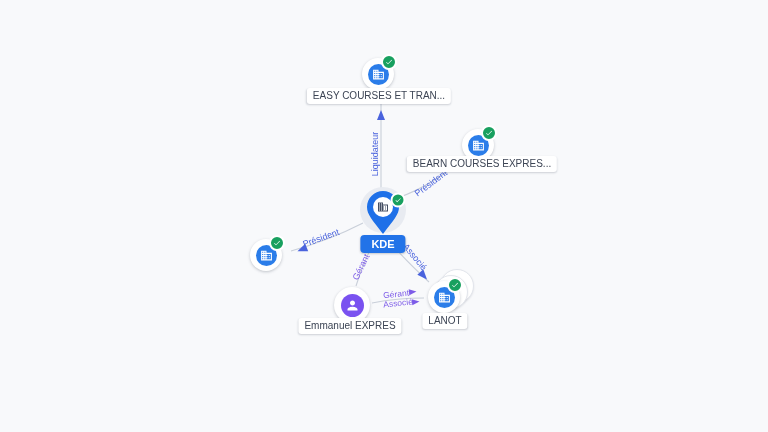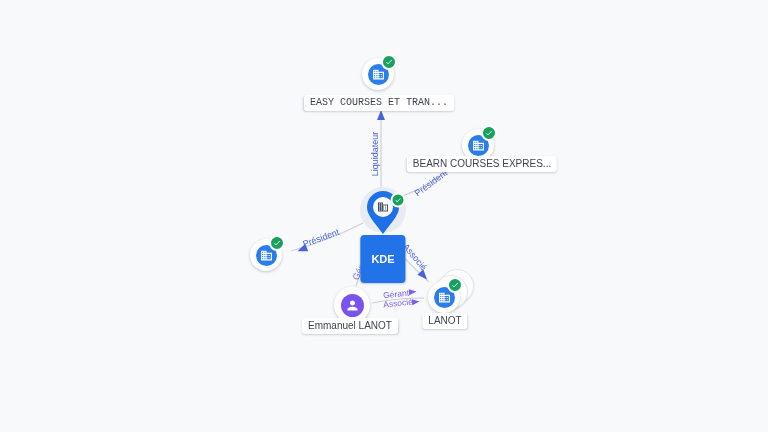--- a/index.html
+++ b/index.html
@@ -16,21 +16,21 @@
   .node.person-node{width:36px;height:36px;}
   .badge{position:absolute;width:12px;height:12px;border-radius:50%;background:#18a05f;
          border:2px solid #fff;top:-4px;right:-3px;display:flex;align-items:center;justify-content:center;}
   .stack{position:absolute;width:32px;height:32px;border-radius:50%;background:#fff;
          border:1px solid #e3e6ec;box-shadow:0 1px 2px rgba(50,60,80,.12);}
 
   .node-label{position:absolute;background:#fff;color:#3c4454;font-size:10px;line-height:12px;
               padding:2px 6px;border-radius:3px;box-shadow:0 1px 2px rgba(50,60,80,.22);
               white-space:nowrap;transform:translateX(-50%);}
   .kde-label{position:absolute;background:#2273e8;color:#fff;font-size:11px;font-weight:bold;
-             line-height:12px;padding:18px 11px;border-radius:4px;white-space:nowrap;
+             line-height:12px;padding:3px 11px;border-radius:4px;white-space:nowrap;
              transform:translateX(-50%);box-shadow:0 1px 2px rgba(50,60,80,.25);}
 
   .edge-label{position:absolute;white-space:nowrap;font-size:9px;transform-origin:50% 50%;}
   .edge-label.blue{color:#4a63dd;}
   .edge-label.purple{color:#7d5ce8;}
   .edge-label.small{font-size:8.5px;}
 </style>
 </head>
 <body>
 
@@ -65,21 +65,21 @@
       <svg viewBox="0 0 24 24" width="13" height="13" fill="#fff">
           <path d="M12 7V3H2v18h20V7H12zM6 19H4v-2h2v2zm0-4H4v-2h2v2zm0-4H4V9h2v2zm0-4H4V5h2v2zm4 12H8v-2h2v2zm0-4H8v-2h2v2zm0-4H8V9h2v2zm0-4H8V5h2v2zm10 12h-8v-2h2v-2h-2v-2h2v-2h-2V9h8v10zm-2-8h-2v2h2v-2zm0 4h-2v2h2v-2z"></path>
         </svg>
     </div>
     <div class="badge">
       <svg viewBox="0 0 24 24" width="8" height="8" fill="#fff">
           <path d="M9 16.17L4.83 12l-1.42 1.41L9 19 21 7l-1.41-1.41z"></path>
         </svg>
     </div>
   </div>
-  <div class="node-label" style="left:379px;top:95px;font-family:Liberation Mono, monospace;">EASY COURSES ET TRAN...</div>
+  <div class="node-label" style="left:379px;top:88px;">EASY COURSES ET TRAN...</div>
 
   <div class="node" style="left:462px;top:129px;">
     <div class="inner company">
       <svg viewBox="0 0 24 24" width="13" height="13" fill="#fff">
           <path d="M12 7V3H2v18h20V7H12zM6 19H4v-2h2v2zm0-4H4v-2h2v2zm0-4H4V9h2v2zm0-4H4V5h2v2zm4 12H8v-2h2v2zm0-4H8v-2h2v2zm0-4H8V9h2v2zm0-4H8V5h2v2zm10 12h-8v-2h2v-2h-2v-2h2v-2h-2V9h8v10zm-2-8h-2v2h2v-2zm0 4h-2v2h2v-2z"></path>
         </svg>
     </div>
     <div class="badge">
       <svg viewBox="0 0 24 24" width="8" height="8" fill="#fff">
           <path d="M9 16.17L4.83 12l-1.42 1.41L9 19 21 7l-1.41-1.41z"></path>
@@ -117,21 +117,21 @@
     </div>
   </div>
 
   <div class="node person-node" style="left:334px;top:287px;">
     <div class="inner person">
       <svg viewBox="0 0 24 24" width="15" height="15" fill="#fff">
           <path d="M12 12c2.21 0 4-1.79 4-4s-1.79-4-4-4-4 1.79-4 4 1.79 4 4 4zm0 2c-2.67 0-8 1.34-8 4v2h16v-2c0-2.66-5.33-4-8-4z"></path>
         </svg>
     </div>
   </div>
-  <div class="node-label" style="left:350px;top:318px;">Emmanuel LANOT</div>
+  <div class="node-label" style="left:350px;top:318px;">Emmanuel EXPRES</div>
 
   <div class="stack" style="left:440px;top:269px;"></div>
   <div class="stack" style="left:434px;top:275px;"></div>
   <div class="node" style="left:428px;top:281px;">
     <div class="inner company">
       <svg viewBox="0 0 24 24" width="13" height="13" fill="#fff">
           <path d="M12 7V3H2v18h20V7H12zM6 19H4v-2h2v2zm0-4H4v-2h2v2zm0-4H4V9h2v2zm0-4H4V5h2v2zm4 12H8v-2h2v2zm0-4H8v-2h2v2zm0-4H8V9h2v2zm0-4H8V5h2v2zm10 12h-8v-2h2v-2h-2v-2h2v-2h-2V9h8v10zm-2-8h-2v2h2v-2zm0 4h-2v2h2v-2z"></path>
         </svg>
     </div>
     <div class="badge">

